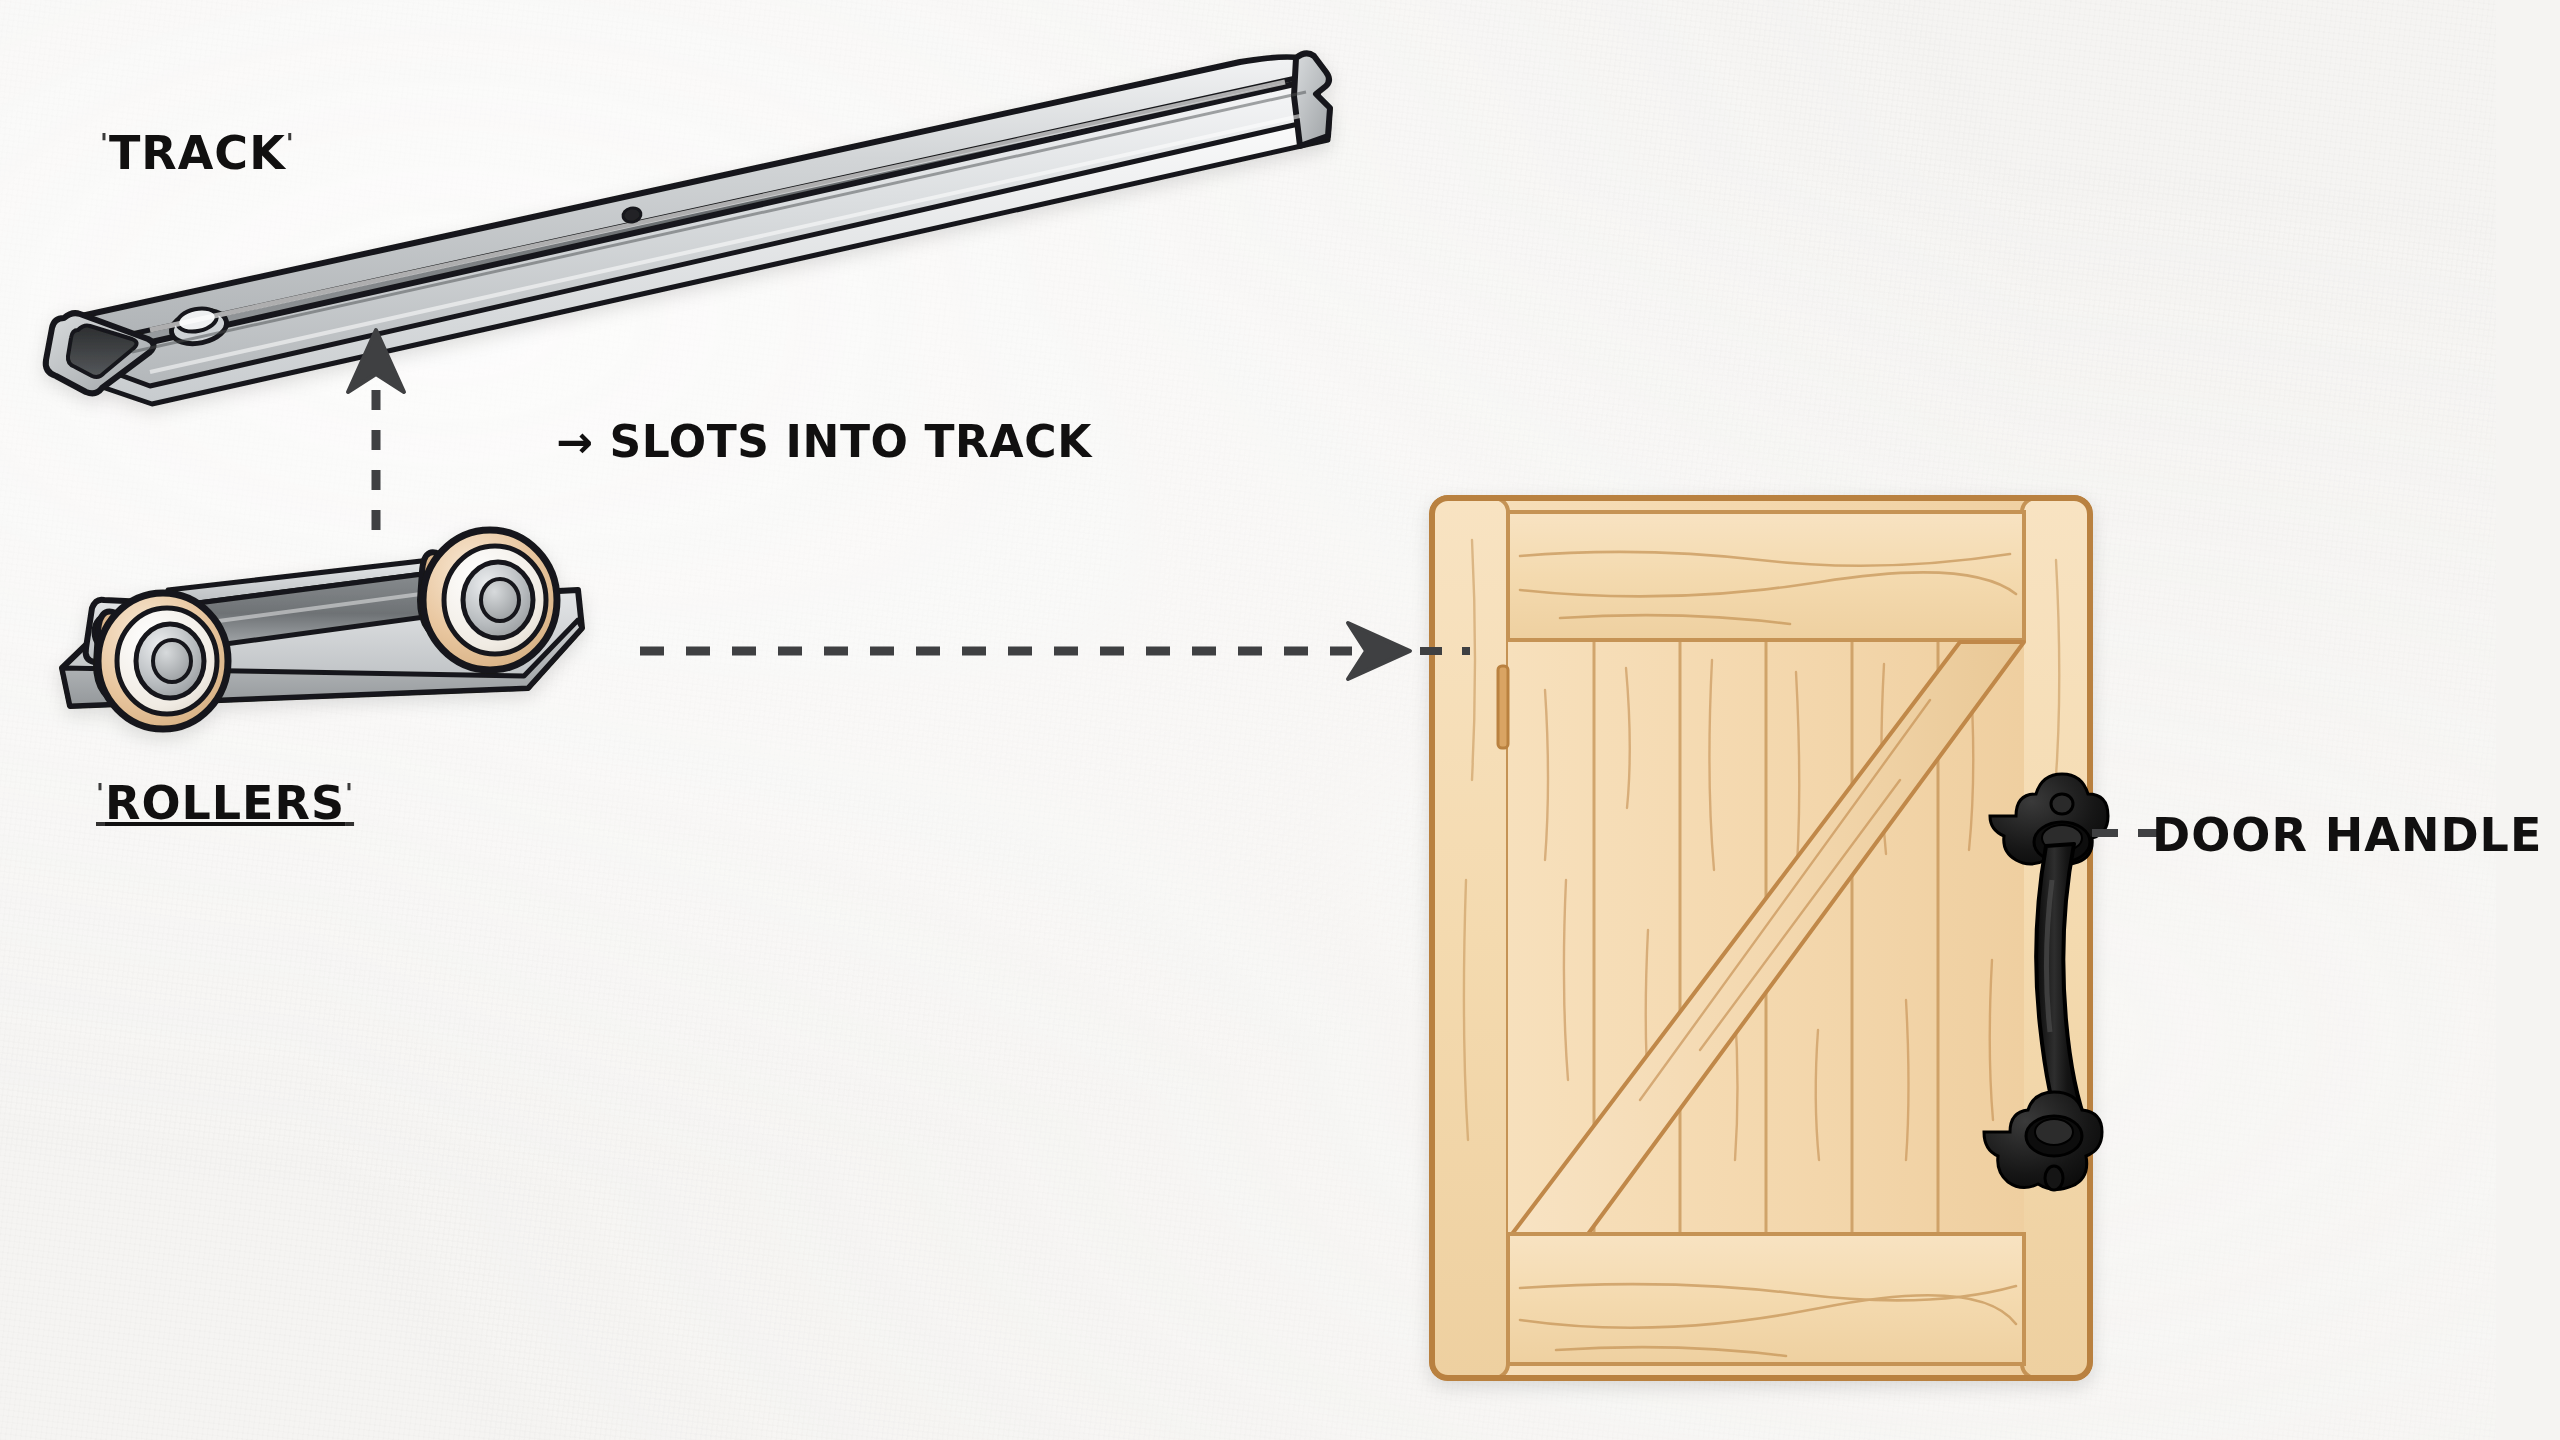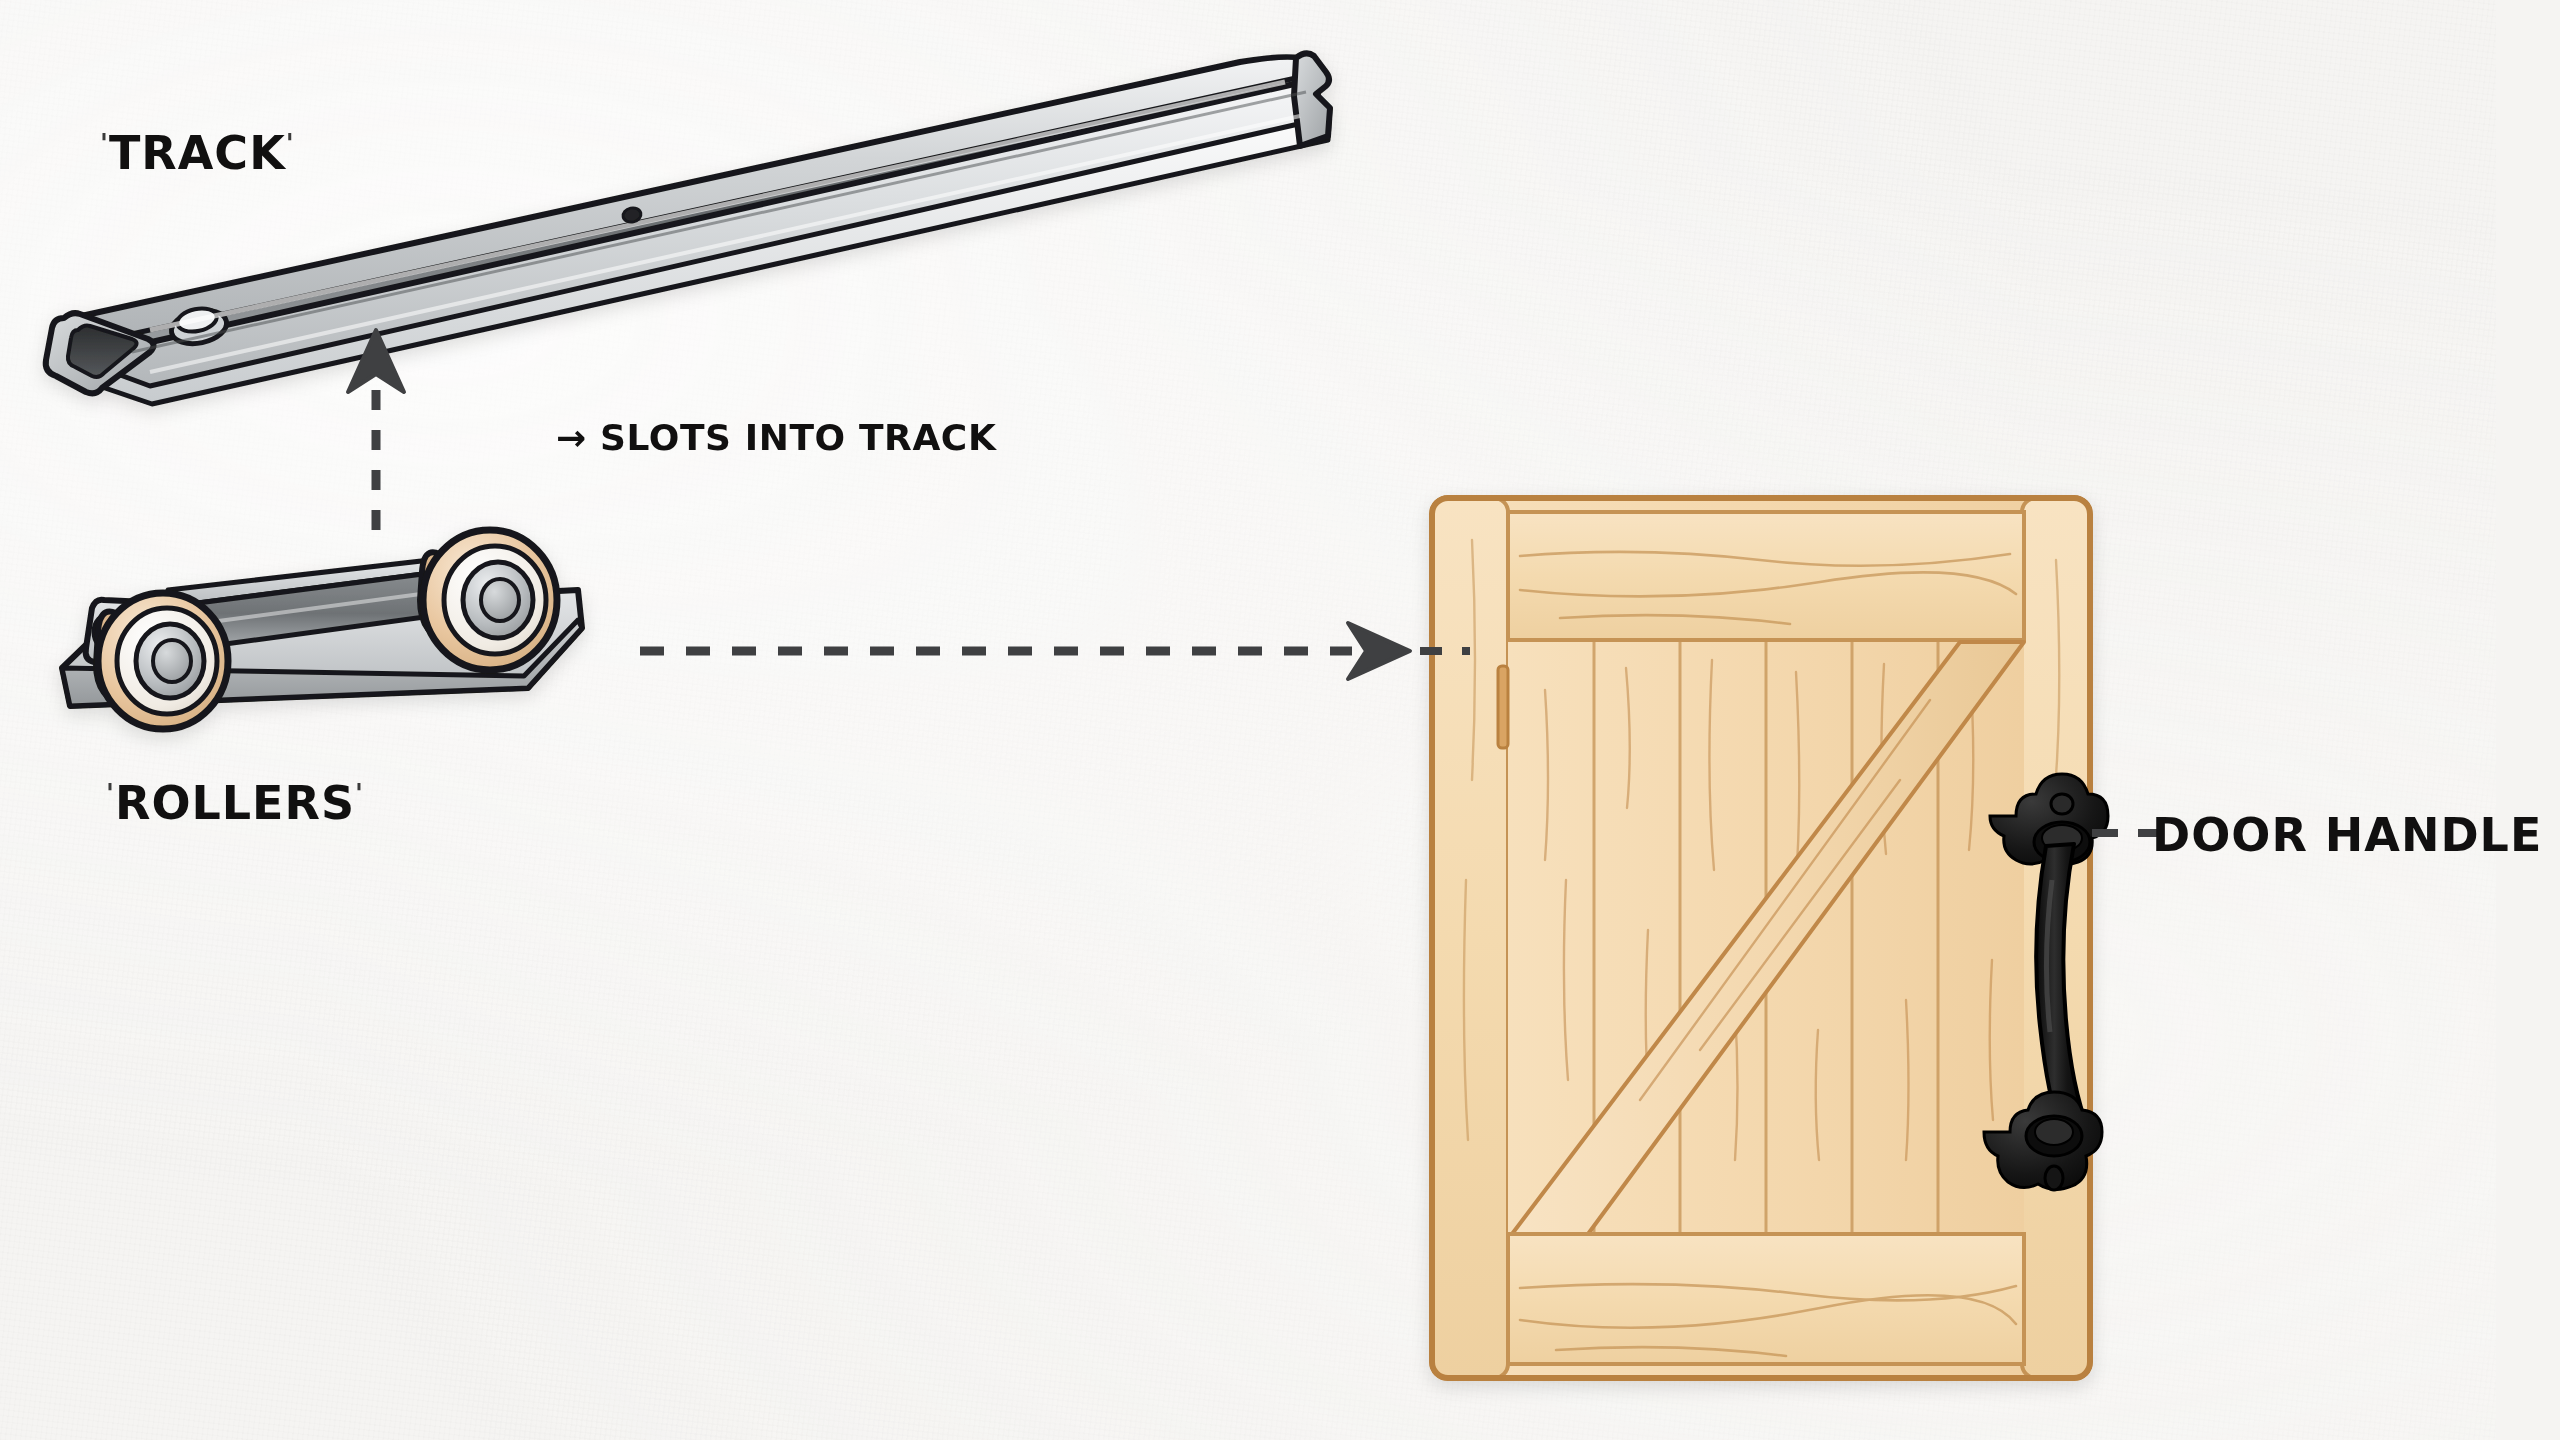--- a/index.html
+++ b/index.html
@@ -23,21 +23,21 @@
   .lbl{
     position:absolute;
     font-family:"DejaVu Sans","Liberation Sans",sans-serif;
     color:#111010;
     font-weight:700;
     letter-spacing:.5px;
     white-space:nowrap;
     line-height:1;
   }
   .lbl-big{font-size:46px;letter-spacing:1px;}
-  .lbl-ann{font-size:36px;font-weight:600;letter-spacing:.6px;}
+  .lbl-ann{font-size:44px;font-weight:600;letter-spacing:.6px;}
   .tick{
     font-size:26px;font-weight:700;color:#1a1a1a;vertical-align:super;
     opacity:.85;
   }
 </style>
 </head>
 <body>
 
 <div id="stage">
 
@@ -325,21 +325,21 @@
 
     <g>
       <line x1="2092" y1="833" x2="2178" y2="833" stroke="#3f4042" stroke-width="8" stroke-linecap="butt" stroke-dasharray="26 20"></line>
     </g>
   </svg>
 
   <div class="lbl lbl-big" style="left:100px;top:130px;">
     <span class="tick">'</span><span>TRACK</span><span class="tick">'</span>
   </div>
 
-  <div class="lbl lbl-big" style="left:106px;top:780px;">
+  <div class="lbl lbl-big" style="left:96px;top:780px;text-decoration:underline;">
     <span class="tick">'</span><span>ROLLERS</span><span class="tick">'</span>
   </div>
 
   <div class="lbl lbl-ann" style="left:556px;top:420px;">→ SLOTS INTO TRACK</div>
 
 
   <div class="lbl lbl-big" style="left:2152px;top:812px;">DOOR HANDLE</div>
 
 </div>
 

